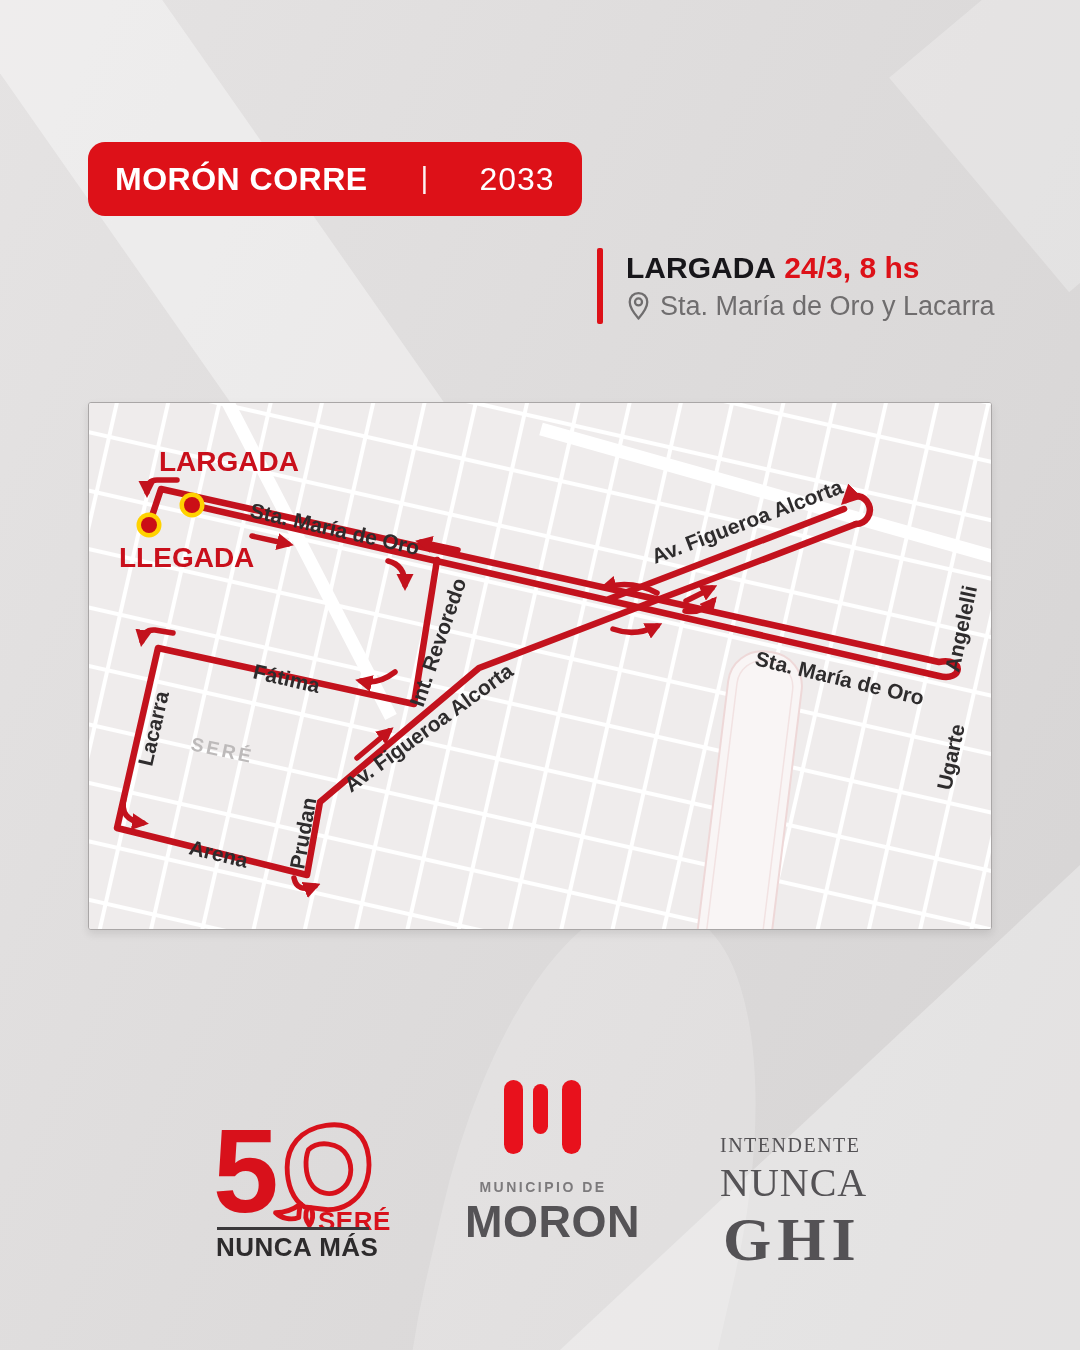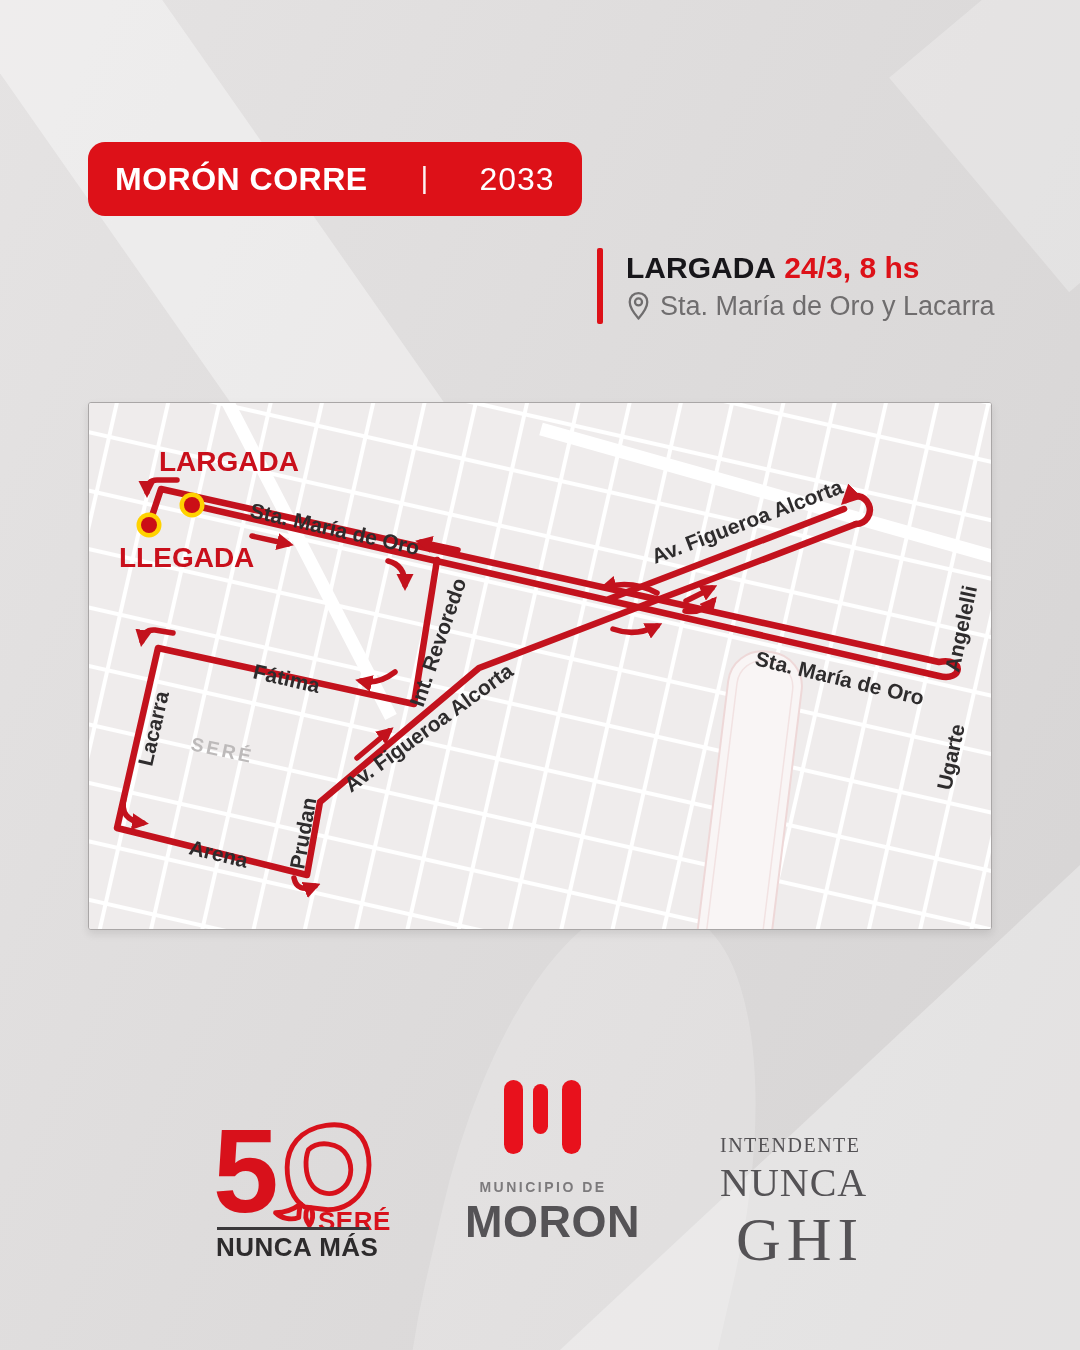--- a/index.html
+++ b/index.html
@@ -46,21 +46,21 @@
 
   .muni{position:absolute;left:465px;top:1080px;width:156px;text-align:center;}
   .muni .mbars{display:inline-block;}
   .muni .l1{margin-top:20px;font-size:14px;letter-spacing:2.5px;color:#7c7a7c;font-weight:bold;}
   .muni .l2{margin-top:1px;font-size:45px;font-weight:bold;color:#555356;letter-spacing:.5px;}
 
   .mayor{position:absolute;left:720px;top:1134px;width:140px;text-align:center;color:#545255;
          font-family:"Liberation Serif","DejaVu Serif",serif;}
   .mayor .role{font-size:20px;letter-spacing:1.5px;}
   .mayor .fname{font-size:40px;letter-spacing:1px;margin-top:2px;}
-  .mayor .lname{font-size:62px;font-weight:normal;letter-spacing:6px;margin-top:-2px;margin-left:16px;}
+  .mayor .lname{font-size:62px;font-weight:bold;letter-spacing:6px;margin-top:-2px;margin-left:3px;}
 </style>
 </head>
 <body>
 
 <div class="page">
   <div class="streak s1"></div>
   <div class="streak s2"></div>
   <div class="streak s3"></div>
   <div class="streak s4"></div>
 

